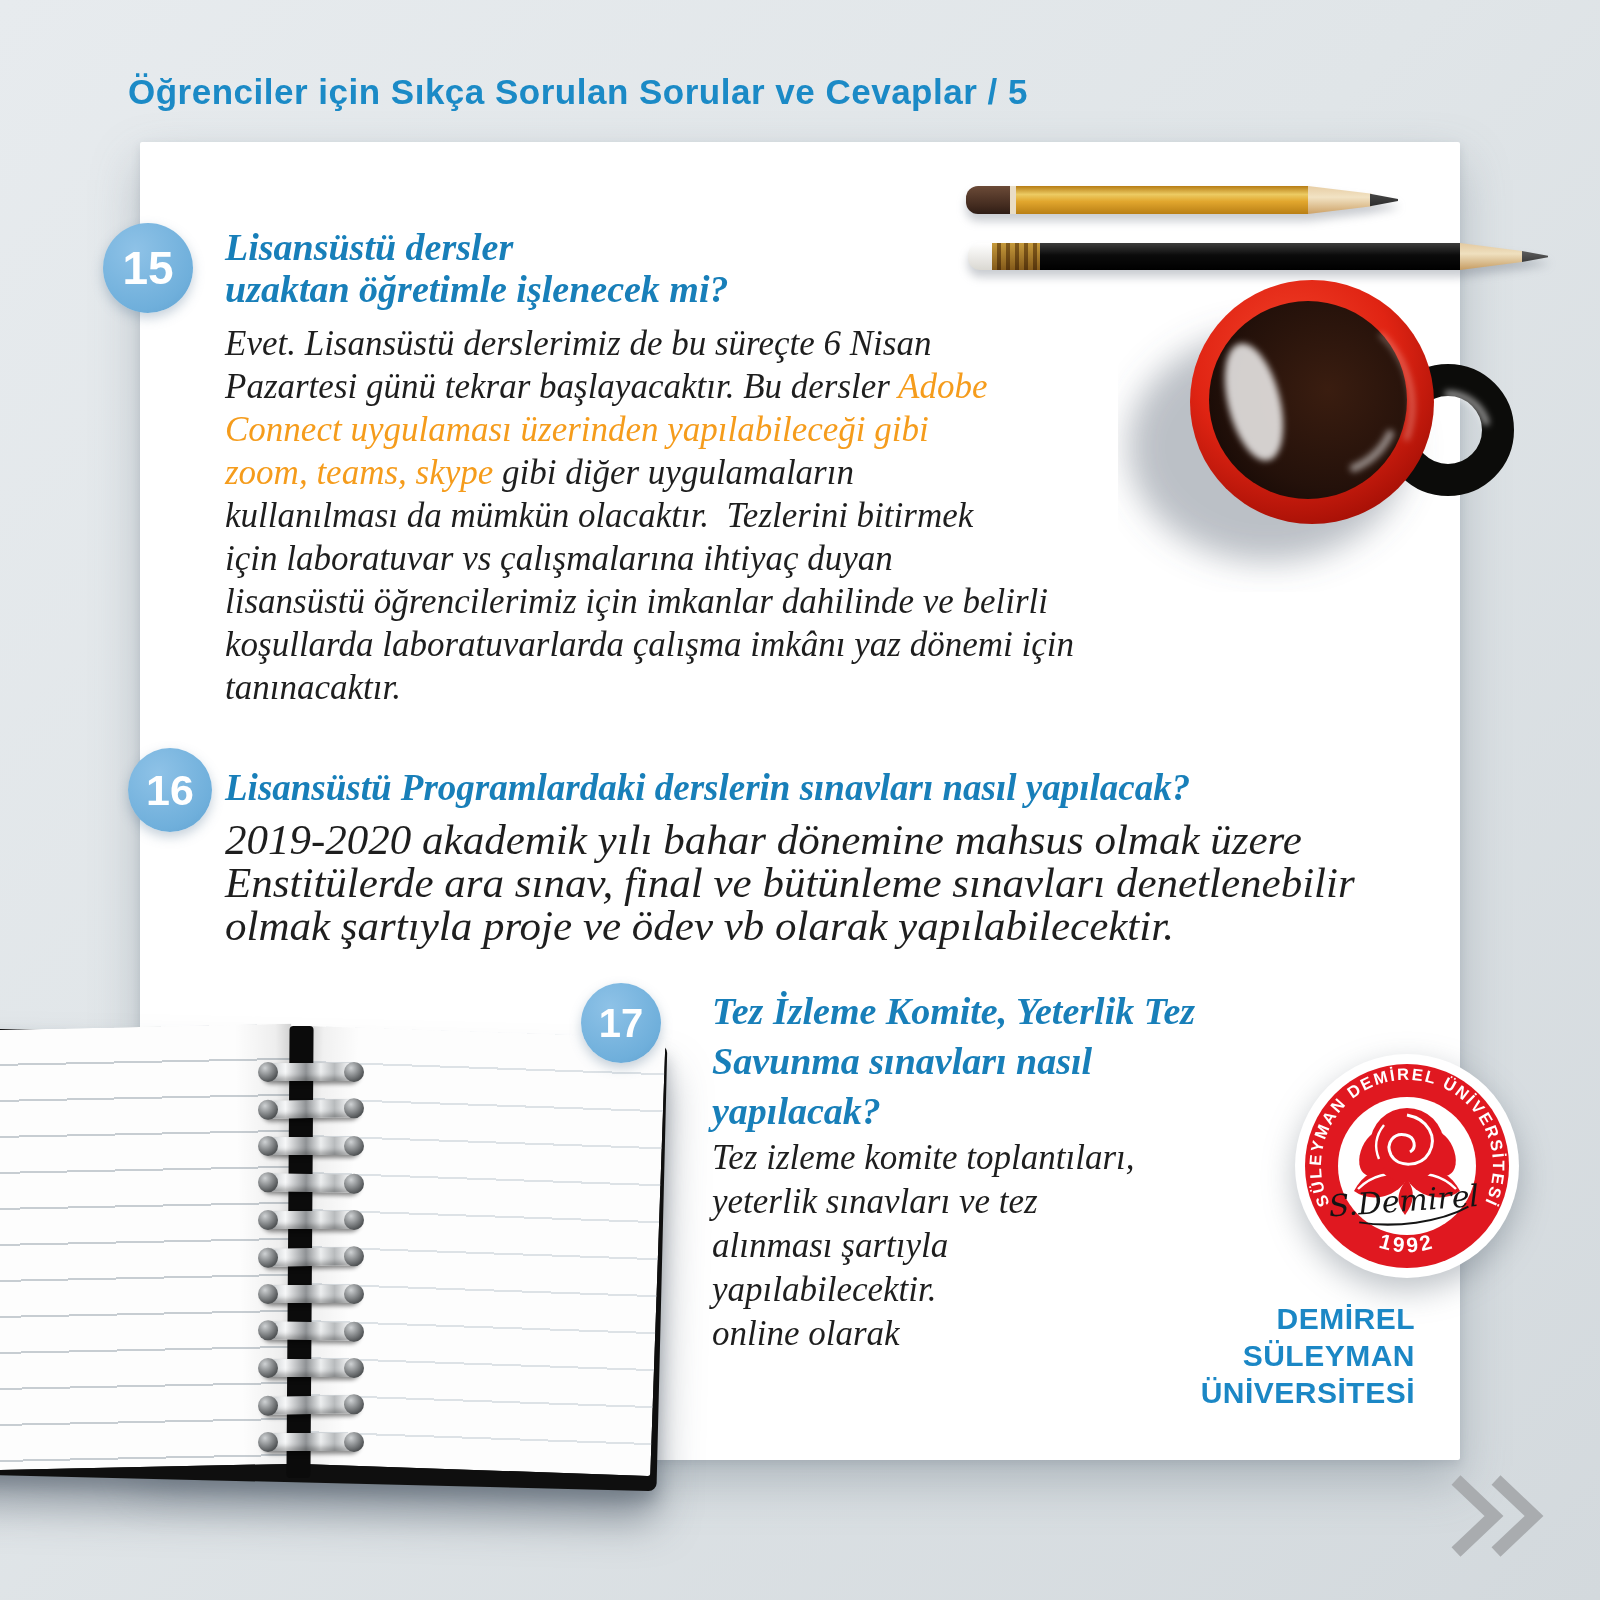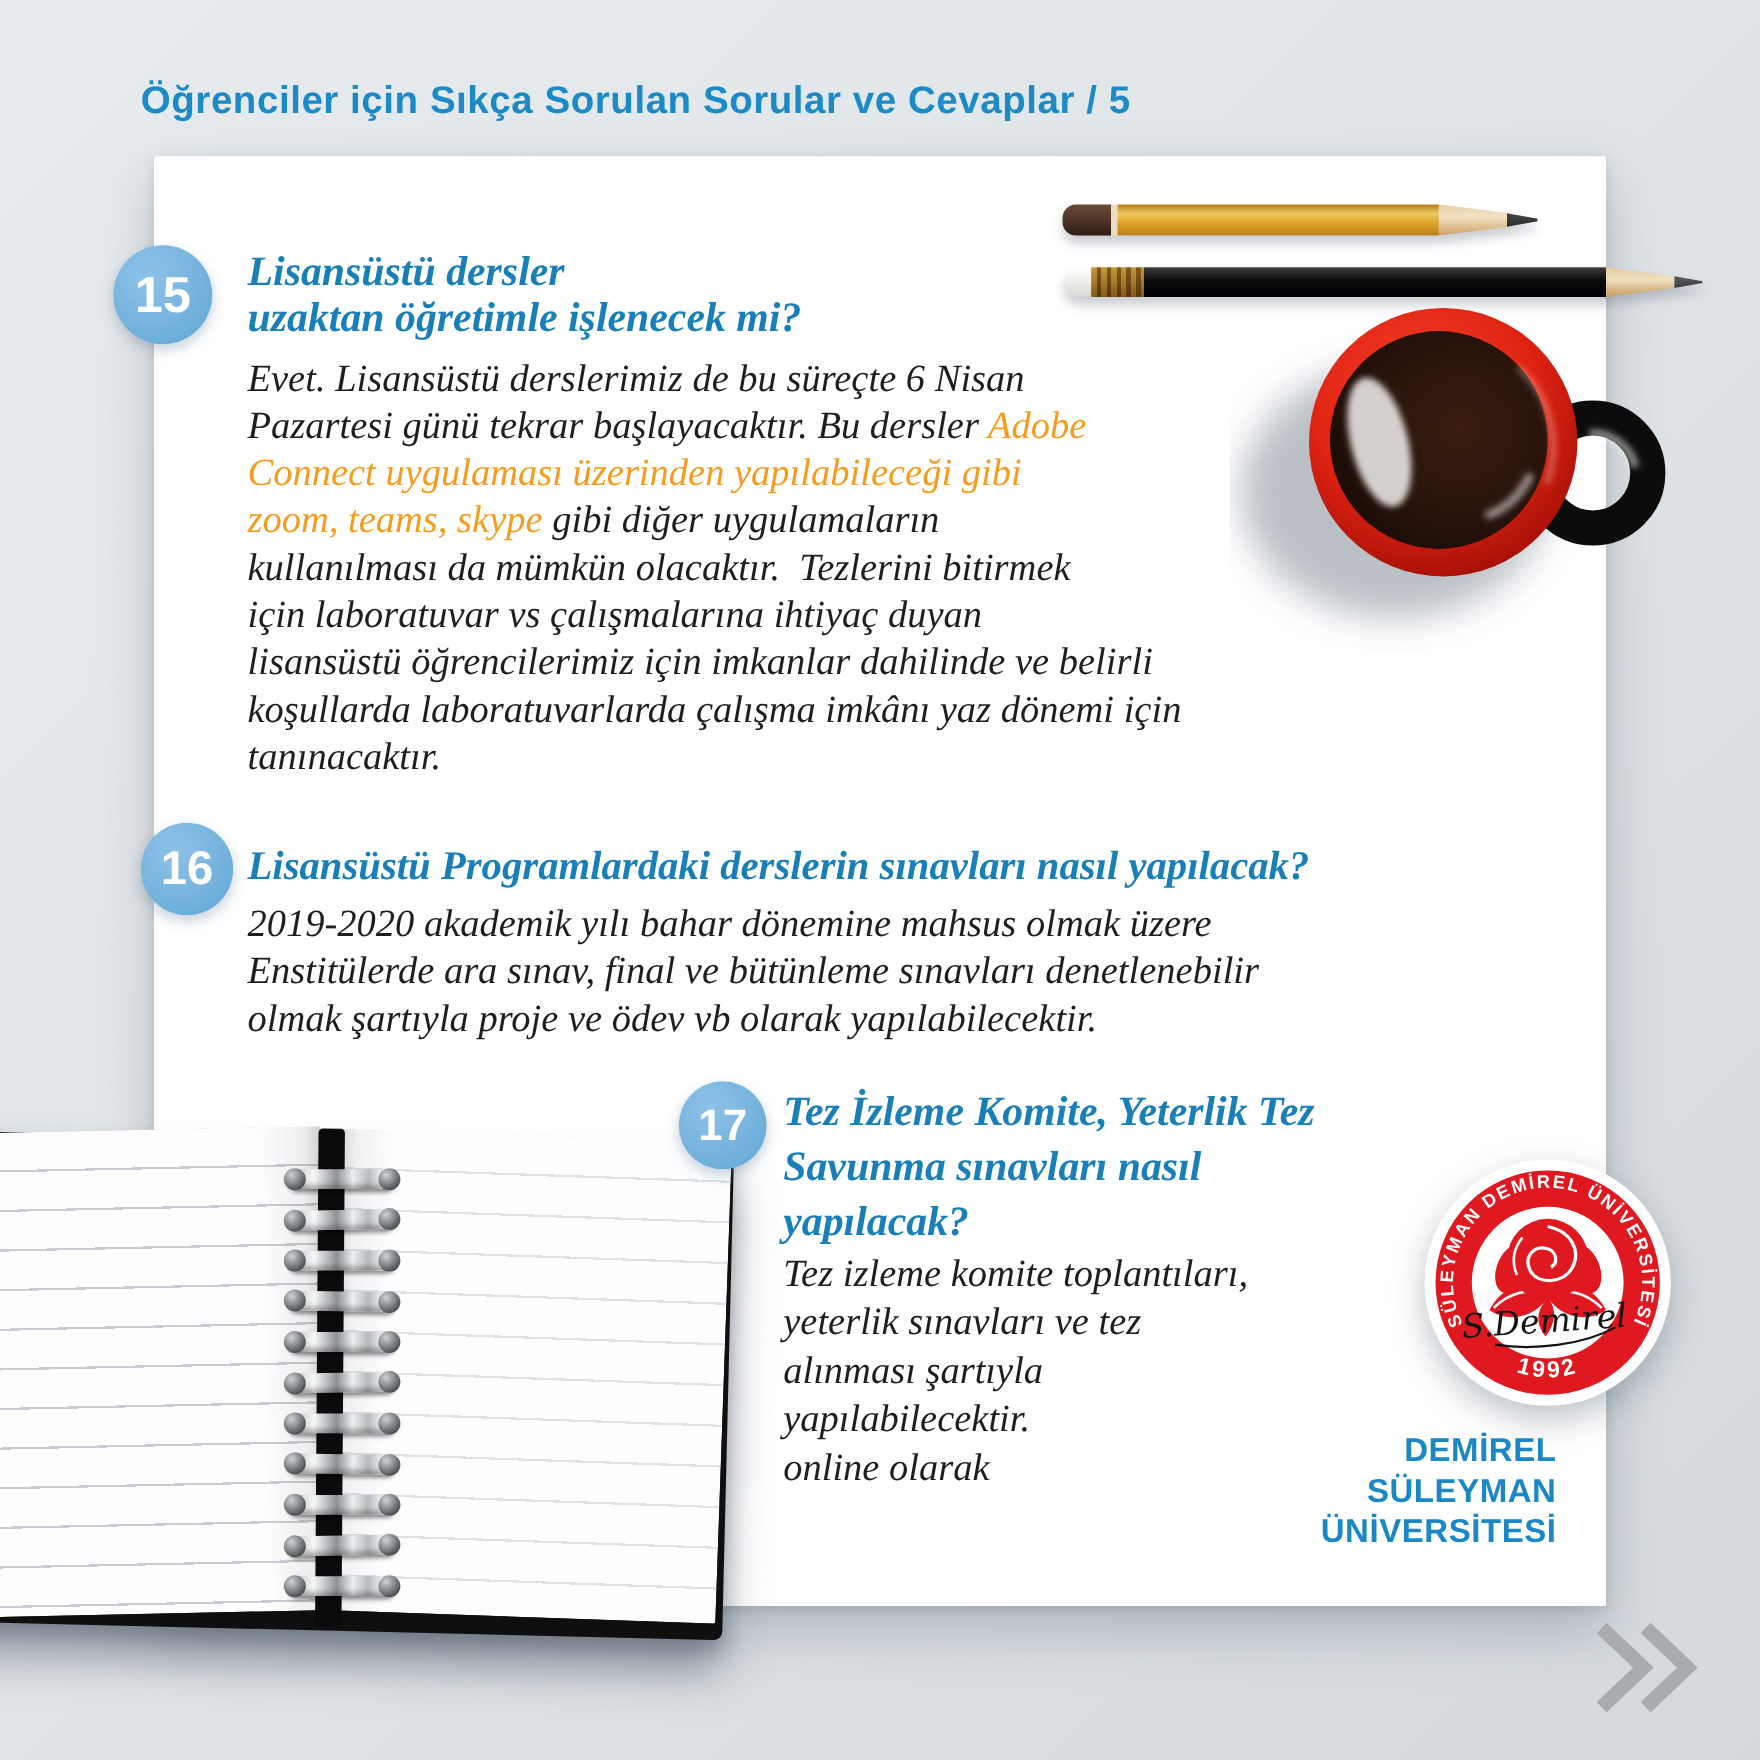--- a/index.html
+++ b/index.html
@@ -44,35 +44,35 @@
   .cup{left:1118px;top:262px;}
 
   
   .badge{
     border-radius:50%;color:#fff;font-weight:bold;text-align:center;
     background:radial-gradient(circle at 36% 30%,#8ec2e7,#6fafdb 70%,#5f9fce);
     box-shadow:0 5px 12px rgba(90,120,150,.35);
   }
   .badge15{left:103px;top:223px;width:90px;height:90px;font-size:46px;line-height:90px;}
   .badge16{left:128px;top:748px;width:84px;height:84px;font-size:43px;line-height:84px;}
-  .badge17{left:617px;top:983px;width:80px;height:80px;font-size:40px;line-height:80px;}
+  .badge17{left:581px;top:983px;width:80px;height:80px;font-size:40px;line-height:80px;}
 
   
   .q-heading,.answer{font-family:"Liberation Serif","DejaVu Serif",serif;font-style:italic;}
   .q-heading{color:#187fb9;font-weight:bold;}
   .answer{color:#1e1e1e;}
   .line{white-space:nowrap;}
   .seg-inherit{color:inherit;}
   .seg-dark{color:#1e1e1e;}
   .seg-orange{color:#f59c1c;margin-top:20px;}
 
   .q15-heading{left:225px;top:226px;font-size:38px;line-height:42px;}
   .q15-body{left:225px;top:322px;font-size:35px;line-height:43px;}
   .q16-heading{left:225px;top:766px;font-size:37px;line-height:44px;}
-  .q16-body{left:225px;top:818px;font-size:35px;line-height:43px;}
+  .q16-body{left:225px;top:818px;font-size:43px;line-height:43px;}
   .q17-heading{left:712px;top:986px;font-size:38px;line-height:50px;}
   .q17-body{left:712px;top:1136px;font-size:35px;line-height:44px;}
 
   
   .notebook{left:-90px;top:1012px;width:780px;height:560px;}
   .nb-cover{position:absolute;left:-4px;top:24px;width:756px;height:446px;background:#0f0f0f;border-radius:8px;
     transform:rotate(1.4deg);
     box-shadow:0 30px 40px rgba(72,84,97,.5),0 10px 16px rgba(72,84,97,.35);}
   .nb-page{position:absolute;background-color:#fdfdfd;}
   .nb-left{

